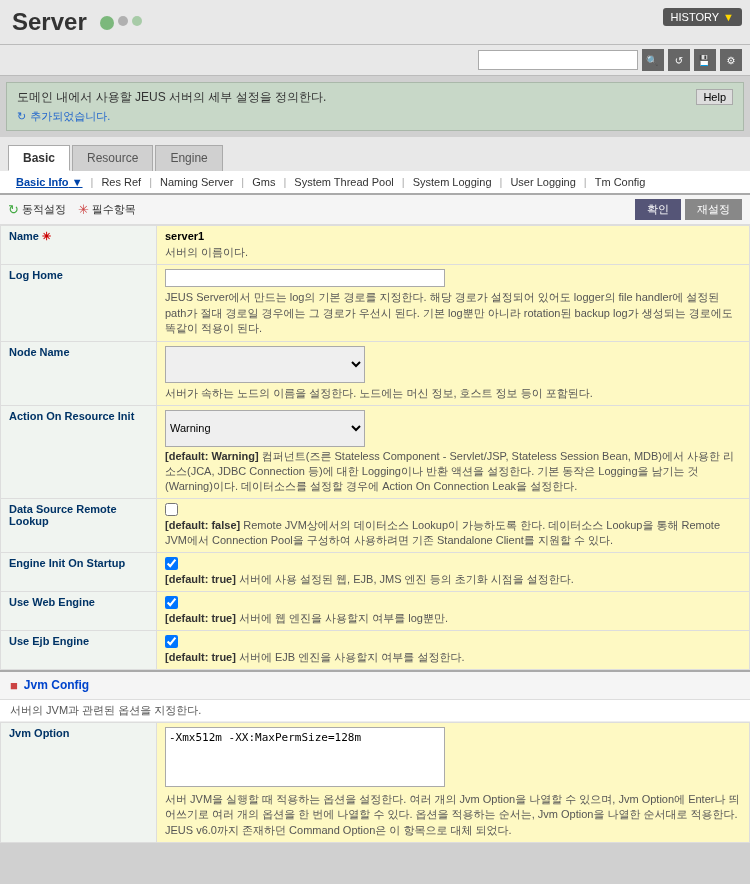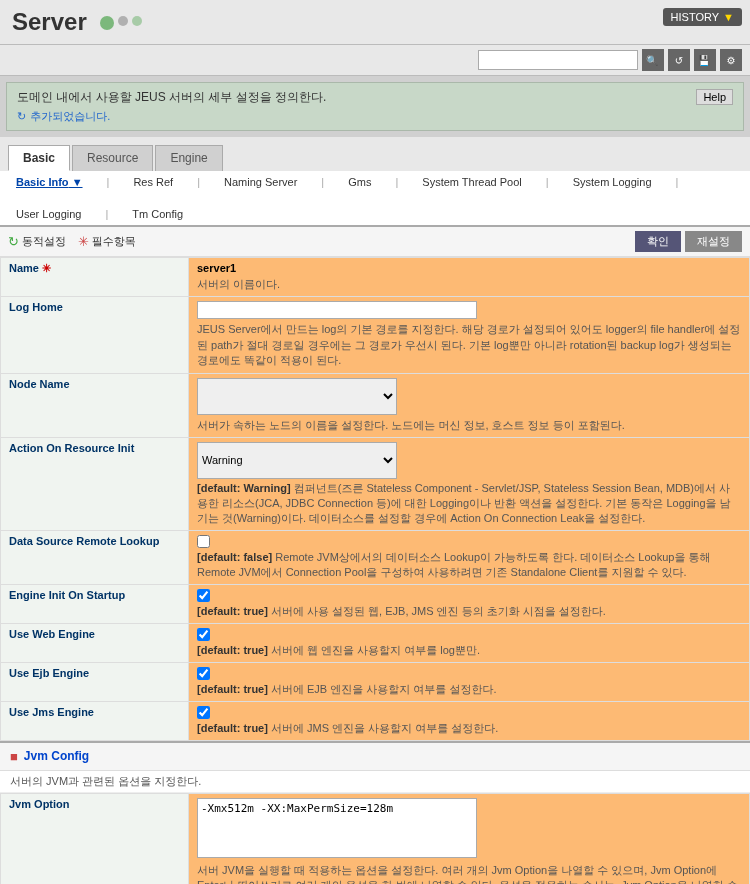--- a/index.html
+++ b/index.html
@@ -25,40 +25,40 @@
     .info-added { color: #2266cc; font-size: 11px; margin-top: 3px; display: flex; align-items: center; gap: 4px; }
     .info-added-icon { color: #2266cc; }
     .help-btn { float: right; background: #ddd; border: 1px solid #aaa; padding: 1px 6px; font-size: 11px; cursor: pointer; }
 
     
     .tabs-row { display: flex; padding: 8px 8px 0; background: #e8e8e8; gap: 2px; }
     .tab { padding: 5px 14px; border: 1px solid #aaa; border-bottom: none; cursor: pointer; font-size: 12px; background: #d0d0d0; color: #555; }
     .tab.active { background: white; color: #333; font-weight: bold; border-bottom: 1px solid white; }
 
     
-    .subtabs-row { background: white; border-bottom: 2px solid #aaa; display: flex; align-items: center; padding: 3px 8px; gap: 16px; flex-wrap: wrap; }
+    .subtabs-row { background: white; border-bottom: 2px solid #aaa; display: flex; align-items: center; padding: 3px 8px; gap: 0; flex-wrap: wrap; }
     .subtab { padding: 2px 8px; font-size: 11px; color: #333; cursor: pointer; white-space: nowrap; }
     .subtab.active { color: #0044aa; font-weight: bold; text-decoration: underline; }
     .subtab-sep { color: #aaa; font-size: 11px; }
 
     
     .action-row { display: flex; justify-content: space-between; align-items: center; background: #f5f5f5; border-bottom: 1px solid #ddd; padding: 4px 8px; }
     .action-left { display: flex; gap: 12px; align-items: center; }
     .action-item { font-size: 11px; color: #333; display: flex; align-items: center; gap: 3px; cursor: pointer; }
     .action-icon { color: #44aa44; font-size: 13px; }
     .action-icon-red { color: #cc4444; font-size: 13px; }
     .btn-confirm { background: #555577; color: white; border: none; padding: 3px 12px; font-size: 11px; cursor: pointer; }
     .btn-reset { background: #888; color: white; border: none; padding: 3px 12px; font-size: 11px; cursor: pointer; }
 
     
     .form-table { width: 100%; background: white; border-collapse: collapse; }
     .form-table td { border: 1px solid #ddd; padding: 4px 8px; vertical-align: top; }
-    .form-table .label-cell { background: #f0f4f0; color: #003366; font-size: 11px; font-weight: bold; width: 188px; }
+    .form-table .label-cell { background: #f0f4f0; color: #003366; font-size: 11px; font-weight: bold; width: 156px; }
     .form-table .label-cell .required { color: #cc0000; }
-    .form-table .value-cell { background: #fdba74; font-size: 11px; }
+    .form-table .value-cell { background: #fef9c3; font-size: 11px; }
     .form-input-wide { width: 280px; height: 18px; border: 1px solid #aaa; padding: 1px 3px; font-size: 11px; }
     .form-select { width: 200px; height: 37px; border: 1px solid #aaa; font-size: 11px; }
     .field-desc { color: #555; font-size: 11px; margin-top: 3px; line-height: 1.4; }
     .field-default { color: #555; font-size: 11px; margin-top: 2px; }
     .field-default strong { color: #333; }
     .checkbox-row { display: flex; align-items: center; gap: 4px; margin-bottom: 2px; }
 
     
     .section-header { background: #f5f5f5; padding: 6px 10px; border-top: 2px solid #aaa; border-bottom: 1px solid #ddd; display: flex; align-items: center; gap: 6px; }
     .section-icon { color: #cc4444; font-size: 13px; }
@@ -237,32 +237,20 @@
           <div class="checkbox-row">
             <input type="checkbox" checked="" style="">
           </div>
           <div class="field-default">
             <strong>[default: true]</strong>
             <span>서버에 EJB 엔진을 사용할지 여부를 설정한다.</span>
           </div>
         </td>
       </tr>
 
-      <tr>
-        <td class="label-cell">Use Jms Engine</td>
-        <td class="value-cell">
-          <div class="checkbox-row">
-            <input type="checkbox" checked="" style="">
-          </div>
-          <div class="field-default">
-            <strong>[default: true]</strong>
-            <span>서버에 JMS 엔진을 사용할지 여부를 설정한다.</span>
-          </div>
-        </td>
-      </tr>
     </tbody>
   </table>
 
   <div class="section-header">
     <span class="section-icon">■</span>
     <span class="section-title">Jvm Config</span>
   </div>
   <div class="section-desc">서버의 JVM과 관련된 옵션을 지정한다.</div>
 
   <table class="form-table">

